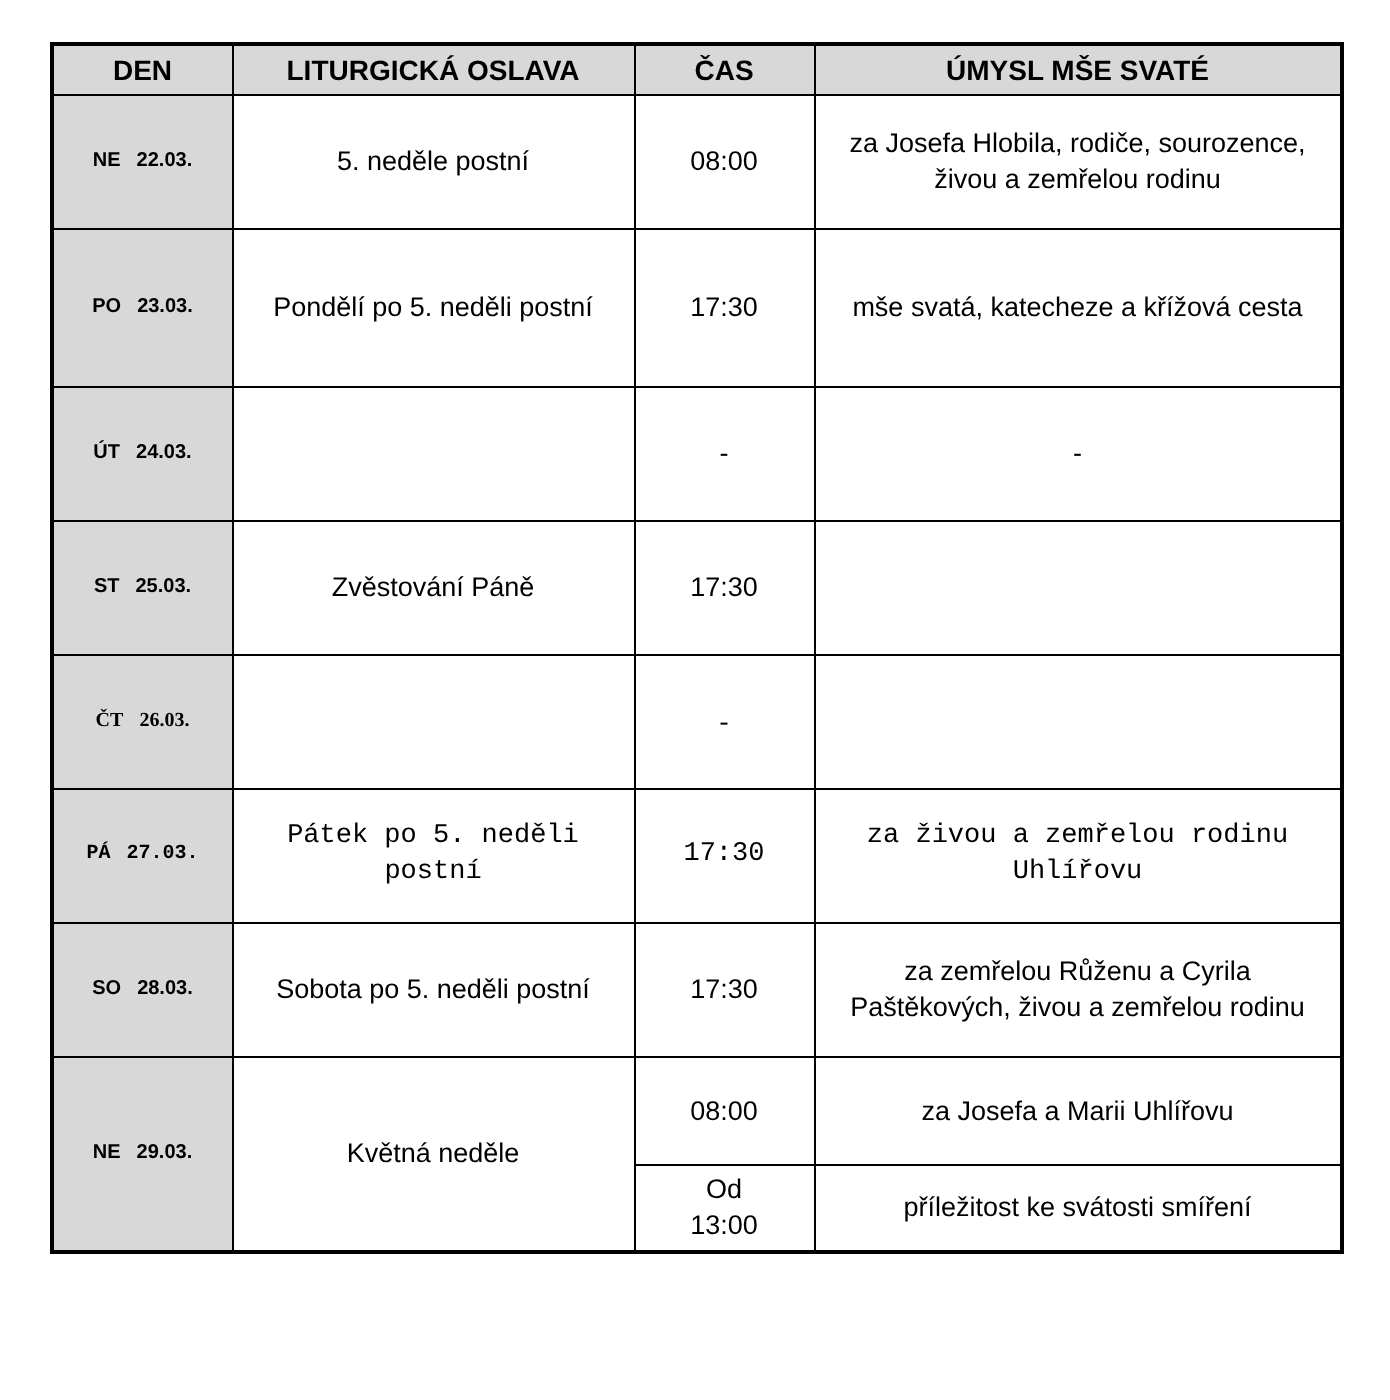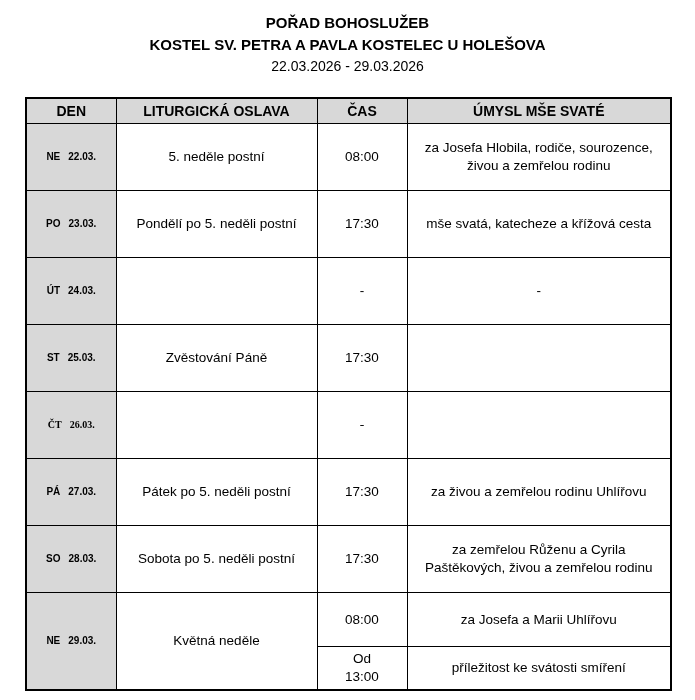--- a/index.html
+++ b/index.html
@@ -49,25 +49,20 @@
   }
   td.day-cell .abbr { margin-right: 8px; }
   td.celebration-cell { font-size: 13.5px; }
   td.time-cell { font-size: 13.5px; padding: 3px 18px; }
   td.intention-cell { font-size: 13.5px; }
 </style>
 </head>
 <body>
 
 <div class="page">
-  <div class="titles">
-    <div class="title">POŘAD BOHOSLUŽEB</div>
-    <div class="subtitle">KOSTEL SV. PETRA A PAVLA KOSTELEC U HOLEŠOVA</div>
-    <div class="daterange">22.03.2026 - 29.03.2026</div>
-  </div>
 
   <table class="schedule">
     <colgroup>
       <col style="width:90px">
       <col style="width:201px">
       <col style="width:90px">
       <col style="width:264px">
     </colgroup>
     <thead>
       <tr>
@@ -77,21 +72,21 @@
         <th>ÚMYSL MŠE SVATÉ</th>
       </tr>
     </thead>
     <tbody>
         <tr style="height: 67px;">
           <td class="day-cell" rowspan="1"><span class="abbr">NE</span><span class="date">22.03.</span></td>
           <td class="celebration-cell" rowspan="1">5. neděle postní</td>
           <td class="time-cell">08:00</td>
           <td class="intention-cell">za Josefa Hlobila, rodiče, sourozence, živou a zemřelou rodinu</td>
         </tr>
-        <tr style="height: 67px;">
+        <tr style="height: 79px;">
           <td class="day-cell" rowspan="1"><span class="abbr">PO</span><span class="date">23.03.</span></td>
           <td class="celebration-cell" rowspan="1">Pondělí po 5. neděli postní</td>
           <td class="time-cell">17:30</td>
           <td class="intention-cell">mše svatá, katecheze a křížová cesta</td>
         </tr>
         <tr style="height: 67px;">
           <td class="day-cell" rowspan="1"><span class="abbr">ÚT</span><span class="date">24.03.</span></td>
           <td class="celebration-cell" rowspan="1"></td>
           <td class="time-cell">-</td>
           <td class="intention-cell">-</td>
@@ -101,21 +96,21 @@
           <td class="celebration-cell" rowspan="1">Zvěstování Páně</td>
           <td class="time-cell">17:30</td>
           <td class="intention-cell"></td>
         </tr>
         <tr style="height: 67px; font-family: Liberation Serif, serif;">
           <td class="day-cell" rowspan="1"><span class="abbr">ČT</span><span class="date">26.03.</span></td>
           <td class="celebration-cell" rowspan="1"></td>
           <td class="time-cell">-</td>
           <td class="intention-cell"></td>
         </tr>
-        <tr style="height: 67px;">
+        <tr style="height: 67px; font-family: Liberation Mono, monospace;">
           <td class="day-cell" rowspan="1"><span class="abbr">PÁ</span><span class="date">27.03.</span></td>
           <td class="celebration-cell" rowspan="1">Pátek po 5. neděli postní</td>
           <td class="time-cell">17:30</td>
           <td class="intention-cell">za živou a zemřelou rodinu Uhlířovu</td>
         </tr>
         <tr style="height: 67px;">
           <td class="day-cell" rowspan="1"><span class="abbr">SO</span><span class="date">28.03.</span></td>
           <td class="celebration-cell" rowspan="1">Sobota po 5. neděli postní</td>
           <td class="time-cell">17:30</td>
           <td class="intention-cell">za zemřelou Růženu a Cyrila Paštěkových, živou a zemřelou rodinu</td>

